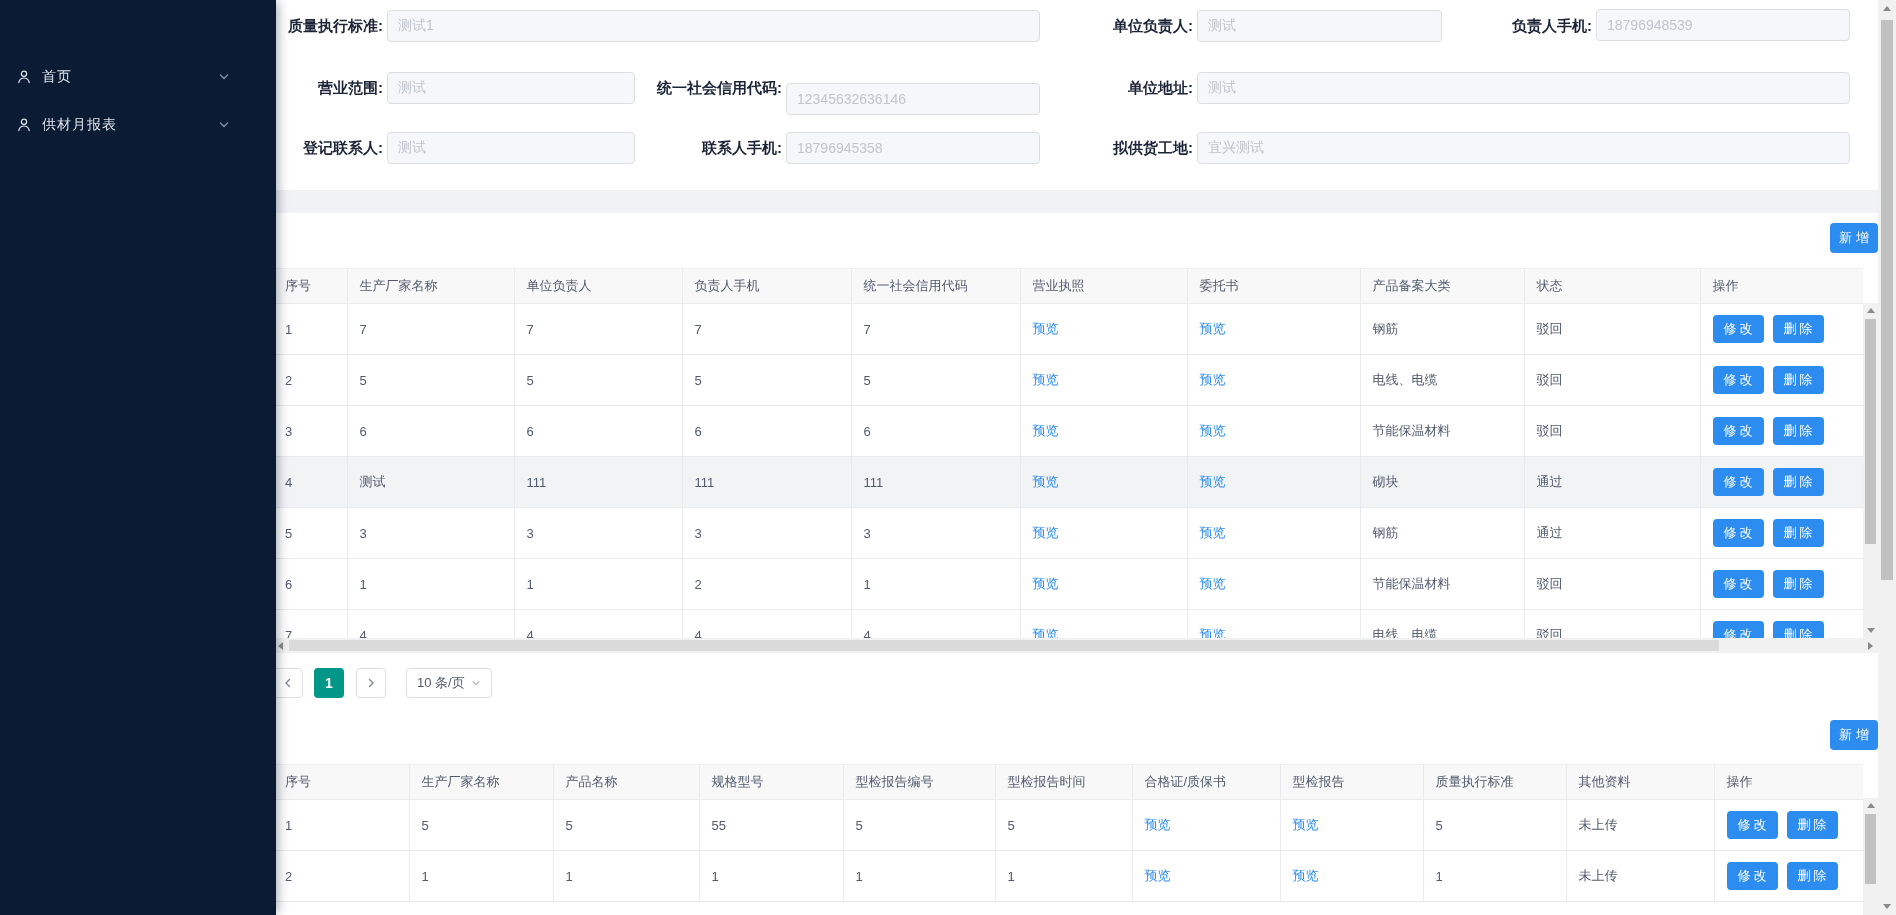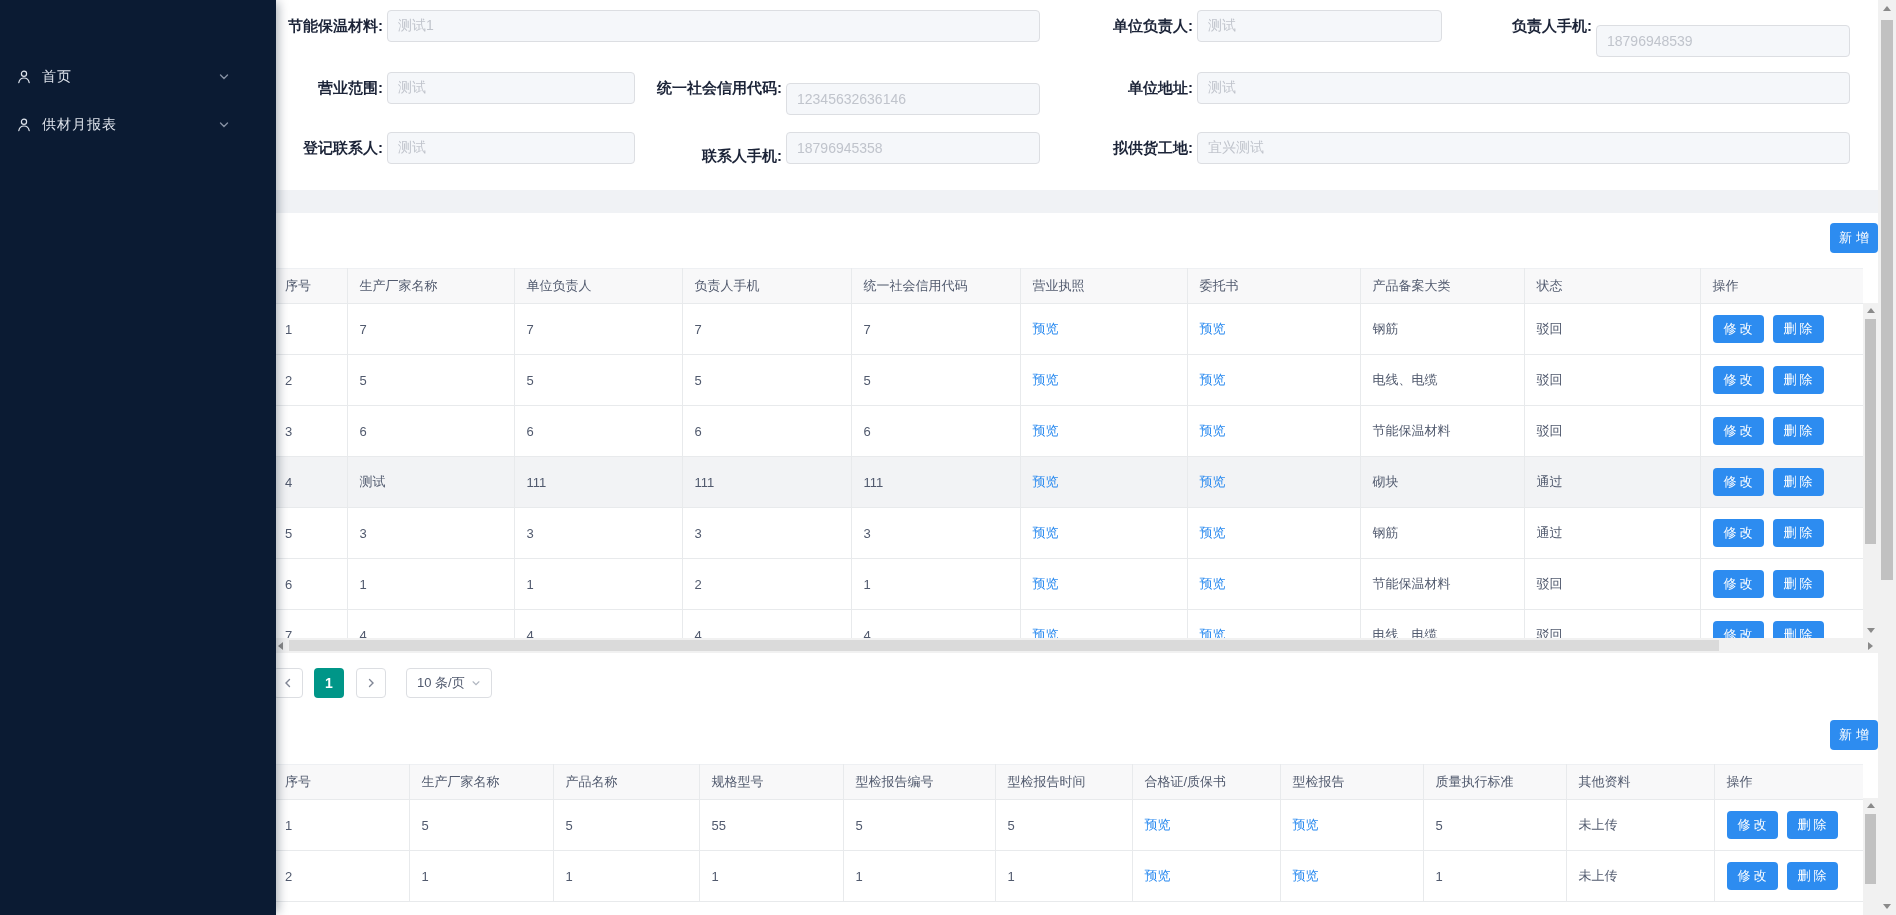--- a/index.html
+++ b/index.html
@@ -38,26 +38,26 @@
   }
   .fld-input {
     position:absolute; height:32px; z-index:2;
     border:1px solid #dcdee2; border-radius:4px; background:#f5f7fa;
     color:#c0c4cc; font-size:14px; padding:0 10px; outline:none;
     font-family:inherit;
   }
   .fld-input:disabled { color:#c0c4cc; -webkit-text-fill-color:#c0c4cc; opacity:1; }
   #lbl-dealer       {left:255px; top:10px; width:128px;}  #inp-dealer       {left:387px;  top:10px; width:653px;}
   #lbl-head         {left:1060px;top:10px; width:133px;}  #inp-head         {left:1197px; top:10px; width:245px;}
-  #lbl-headphone    {left:1450px;top:10px; width:142px;}  #inp-headphone    {left:1596px; top:25px; width:254px;}
+  #lbl-headphone    {left:1450px;top:10px; width:142px;}  #inp-headphone    {left:1596px; top:9px; width:254px;}
   #lbl-scope        {left:255px; top:72px; width:128px;}  #inp-scope        {left:387px;  top:72px; width:248px;}
   #lbl-credit       {left:605px; top:72px; width:177px;}  #inp-credit       {left:786px;  top:72px; width:254px;margin-top:11px;}
   #lbl-address      {left:1060px;top:72px; width:133px;}  #inp-address      {left:1197px; top:72px; width:653px;}
   #lbl-contact      {left:255px; top:132px;width:128px;}  #inp-contact      {left:387px;  top:132px;width:248px;}
-  #lbl-contactphone {left:605px; top:140px;width:177px;}  #inp-contactphone {left:786px;  top:132px;width:254px;}
+  #lbl-contactphone {left:605px; top:132px;width:177px;}  #inp-contactphone {left:786px;  top:132px;width:254px;}
   #lbl-site         {left:1060px;top:132px;width:133px;}  #inp-site         {left:1197px; top:132px;width:653px;}
   
   .btn-add {
     position:absolute; width:48px; height:30px; z-index:3;
     background:#2d8cf0; color:#fff; border:none; border-radius:4px;
     font-size:13px; letter-spacing:4px; padding-left:4px; cursor:pointer;
     font-family:inherit;
   }
   #add-btn-1 { left:1582px; top:10px; }
   #add-btn-2 { left:1582px; top:507px; }
@@ -140,21 +140,21 @@
     </svg>
     <span class="s-label">供材月报表</span>
     <svg class="chev" viewBox="0 0 12 12">
       <polyline points="2.5,4 6,7.5 9.5,4" fill="none" stroke="#9aa4b5" stroke-width="1.4" stroke-linecap="round"></polyline>
     </svg>
   </div>
 </div>
 
 <div class="panel" id="form-panel"></div>
 
-<span class="fld-label" id="lbl-dealer">节能保温材料:</span>
+<span class="fld-label" id="lbl-dealer">质量执行标准:</span>
 <input class="fld-input" id="inp-dealer" disabled="" value="测试1" style="">
 <span class="fld-label" id="lbl-head">单位负责人:</span>
 <input class="fld-input" id="inp-head" disabled="" value="测试" style="">
 <span class="fld-label" id="lbl-headphone">负责人手机:</span>
 <input class="fld-input" id="inp-headphone" disabled="" value="18796948539" style="">
 <span class="fld-label" id="lbl-scope">营业范围:</span>
 <input class="fld-input" id="inp-scope" disabled="" value="测试" style="">
 <span class="fld-label" id="lbl-credit">统一社会信用代码:</span>
 <input class="fld-input" id="inp-credit" disabled="" value="12345632636146" style="">
 <span class="fld-label" id="lbl-address">单位地址:</span>

